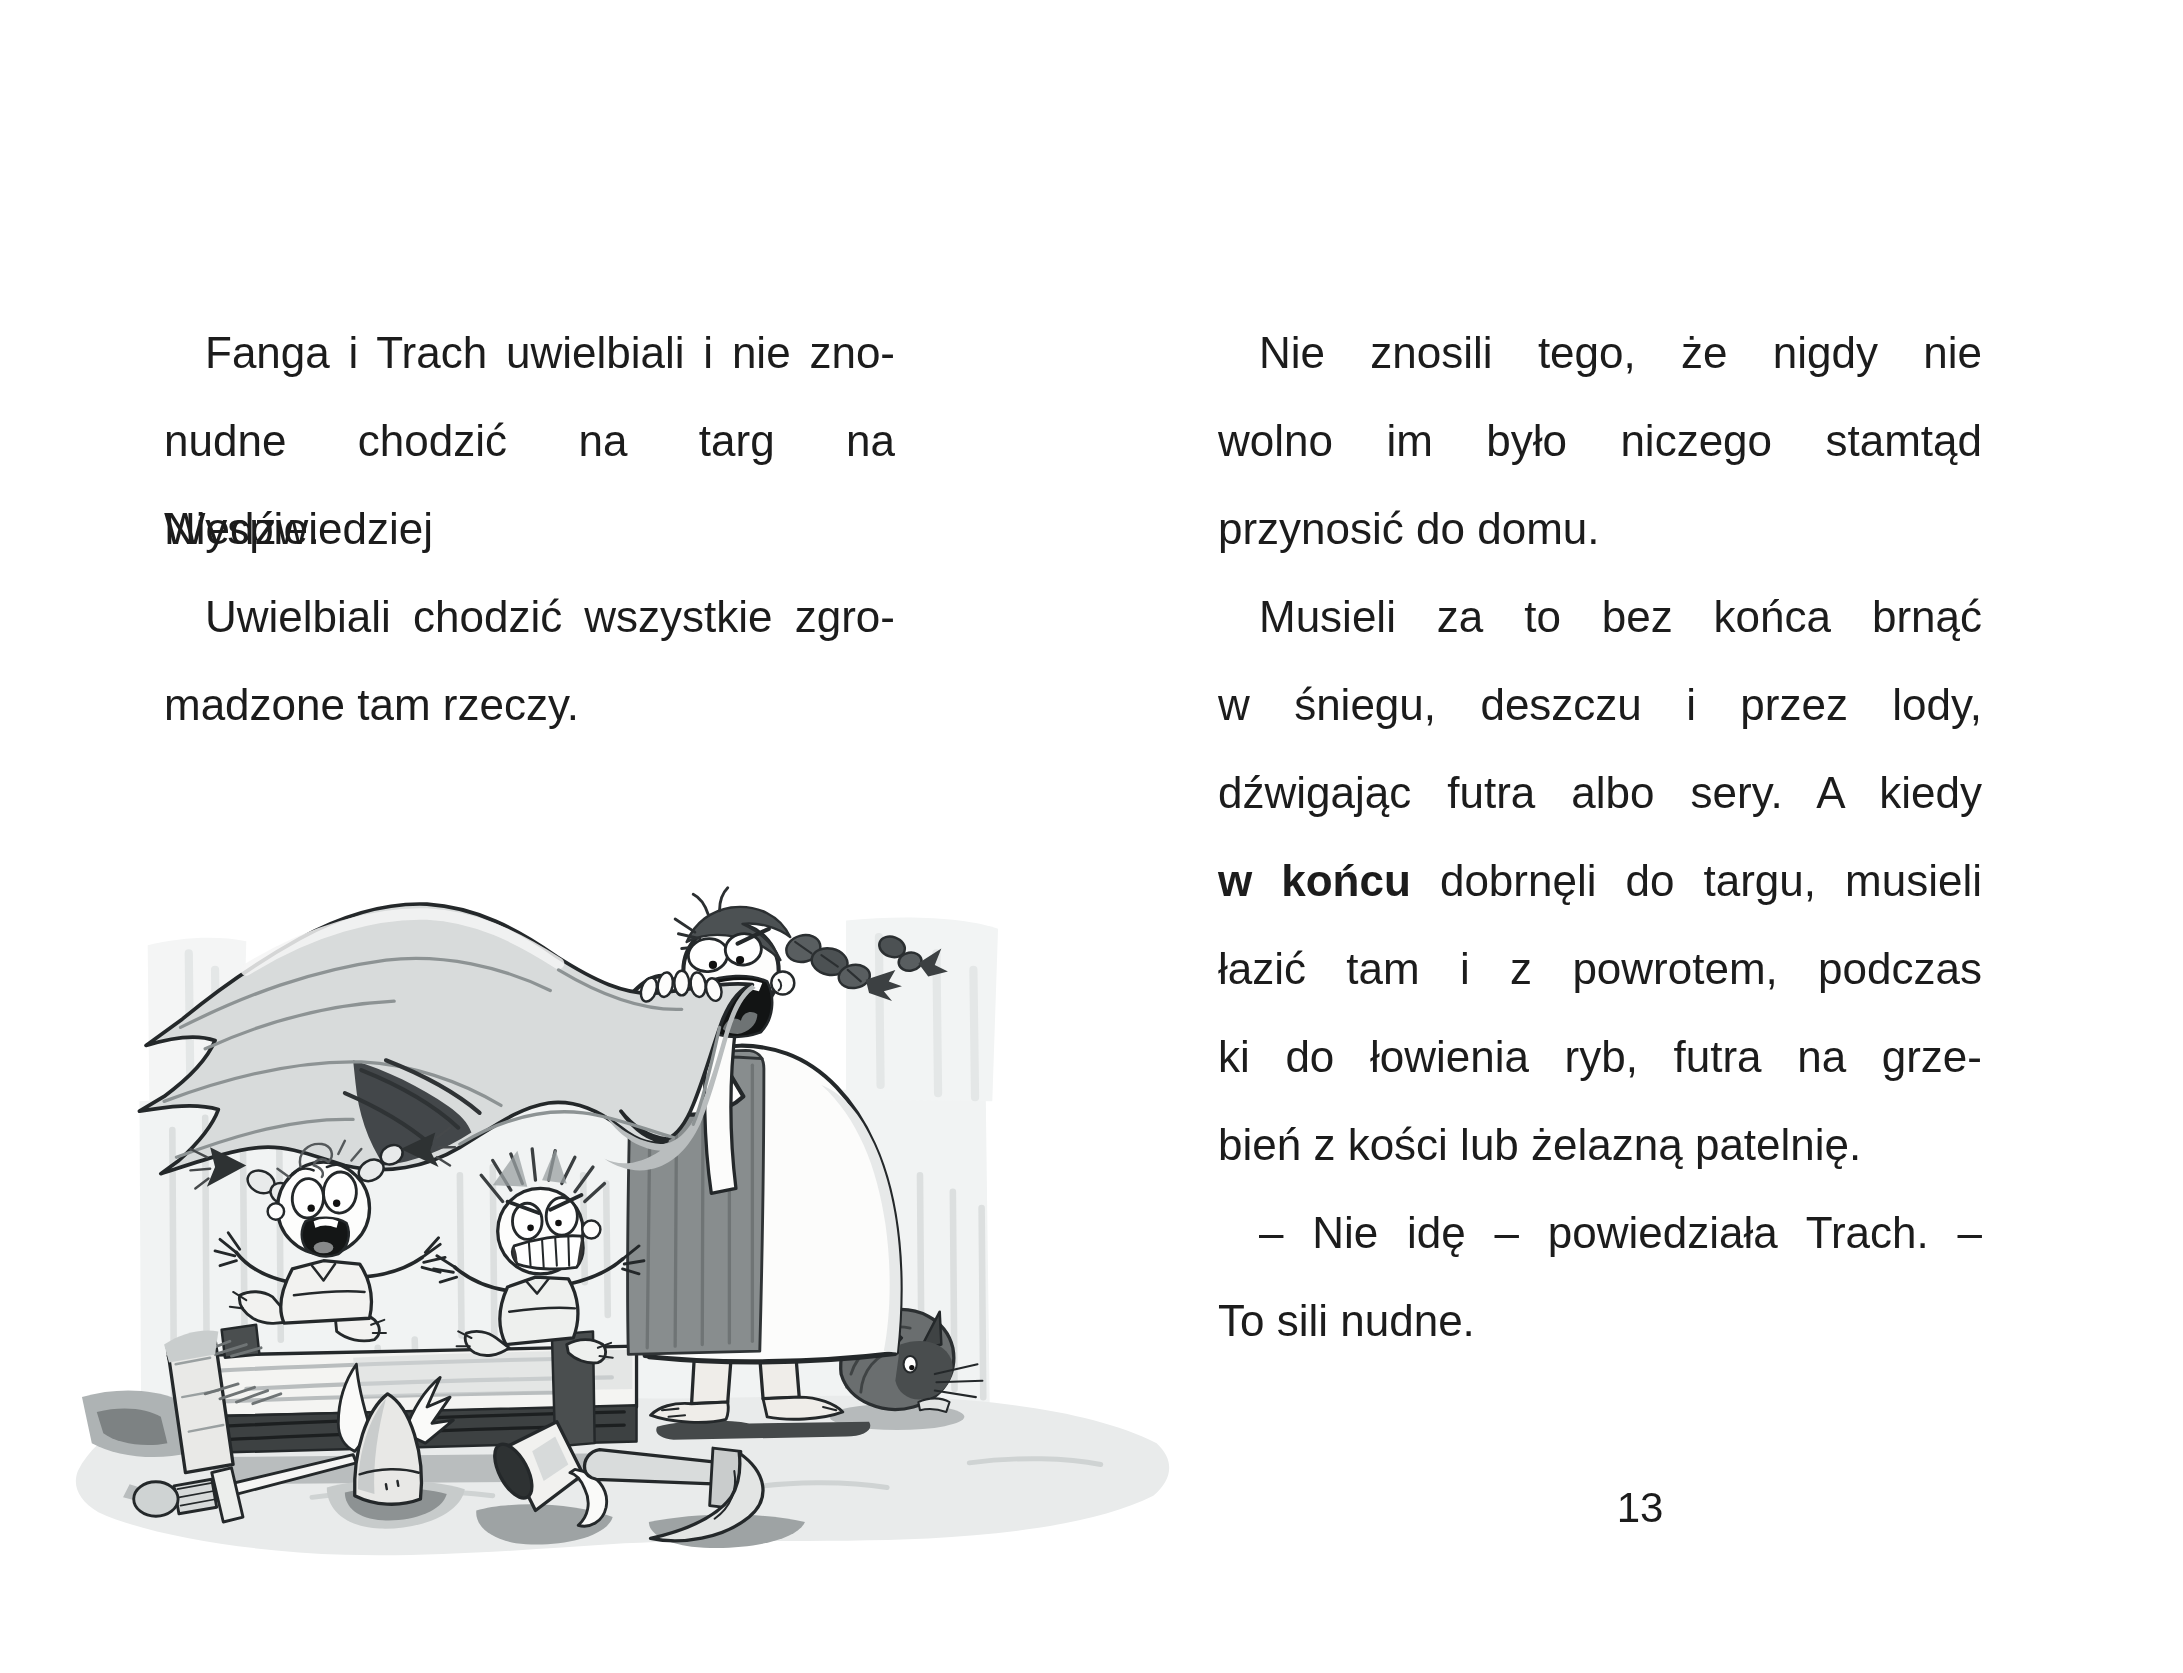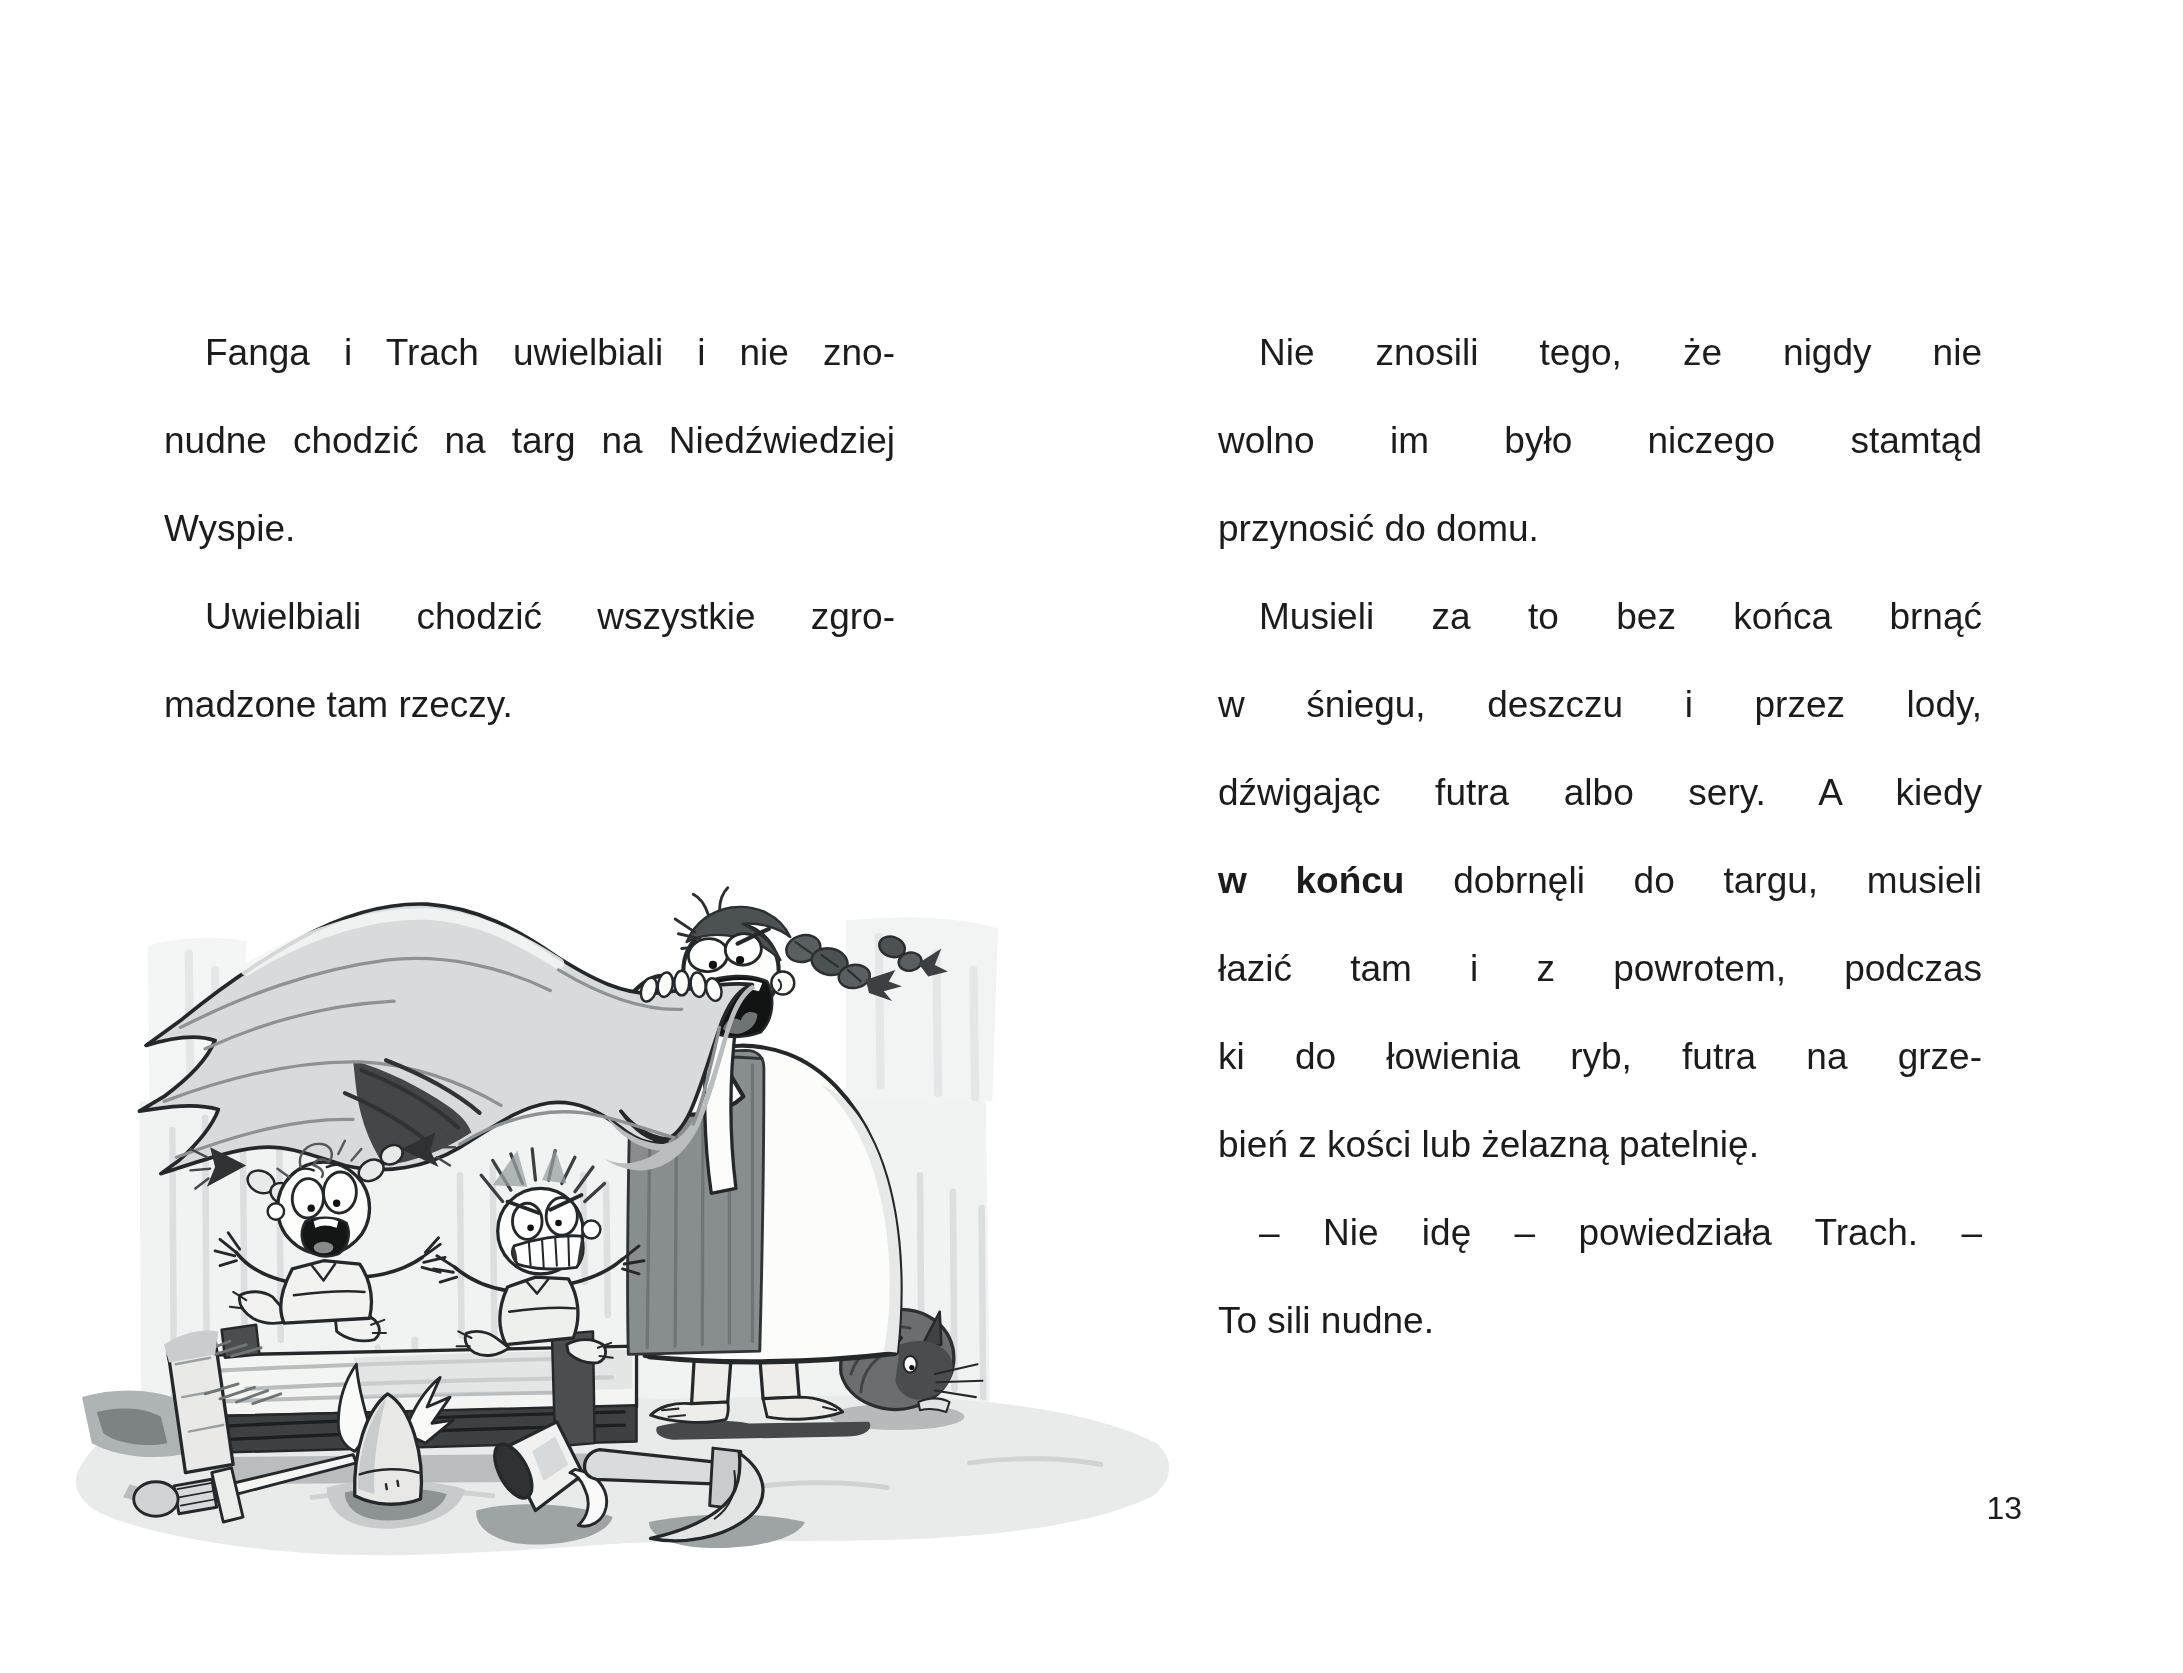--- a/index.html
+++ b/index.html
@@ -1,26 +1,26 @@
 <!DOCTYPE html>
 <html style="font-size:13px"><head>
 <meta charset="utf-8">
 <style>
   html,body{margin:0;padding:0;background:#ffffff;}
   #sheet{position:relative;width:2183px;height:1674px;background:#ffffff;overflow:hidden;
          font-family:"Liberation Sans","DejaVu Sans",sans-serif;color:#1c1c1c;}
   .text-block{position:absolute;top:309px;}
   #left-text{left:164px;width:731px;}
   #right-text{left:1218px;width:764px;}
-  .ln{font-size:37px;line-height:88px;height:88px;letter-spacing:0px;}
+  .ln{font-size:44px;line-height:88px;height:88px;letter-spacing:0px;}
   .j{text-align:justify;text-align-last:justify;}
   .in{text-indent:41px;}
   .b{font-weight:bold;}
-  #page-num{position:absolute;left:1258px;top:1484px;width:764px;text-align:right;
-            font-size:32px;line-height:48px;}
+  #page-num{position:absolute;left:1258px;top:1484px;width:764px;text-align:center;
+            font-size:42px;line-height:48px;}
   #illu{position:absolute;left:49px;top:822px;width:1134px;height:852px;}
   svg *{vector-effect:none;}
 </style>
 </head>
 <body>
 
 <div id="sheet">
 
   <div class="text-block" id="left-text">
     <div class="ln j in">Fanga i Trach uwielbiali i nie zno-</div>

